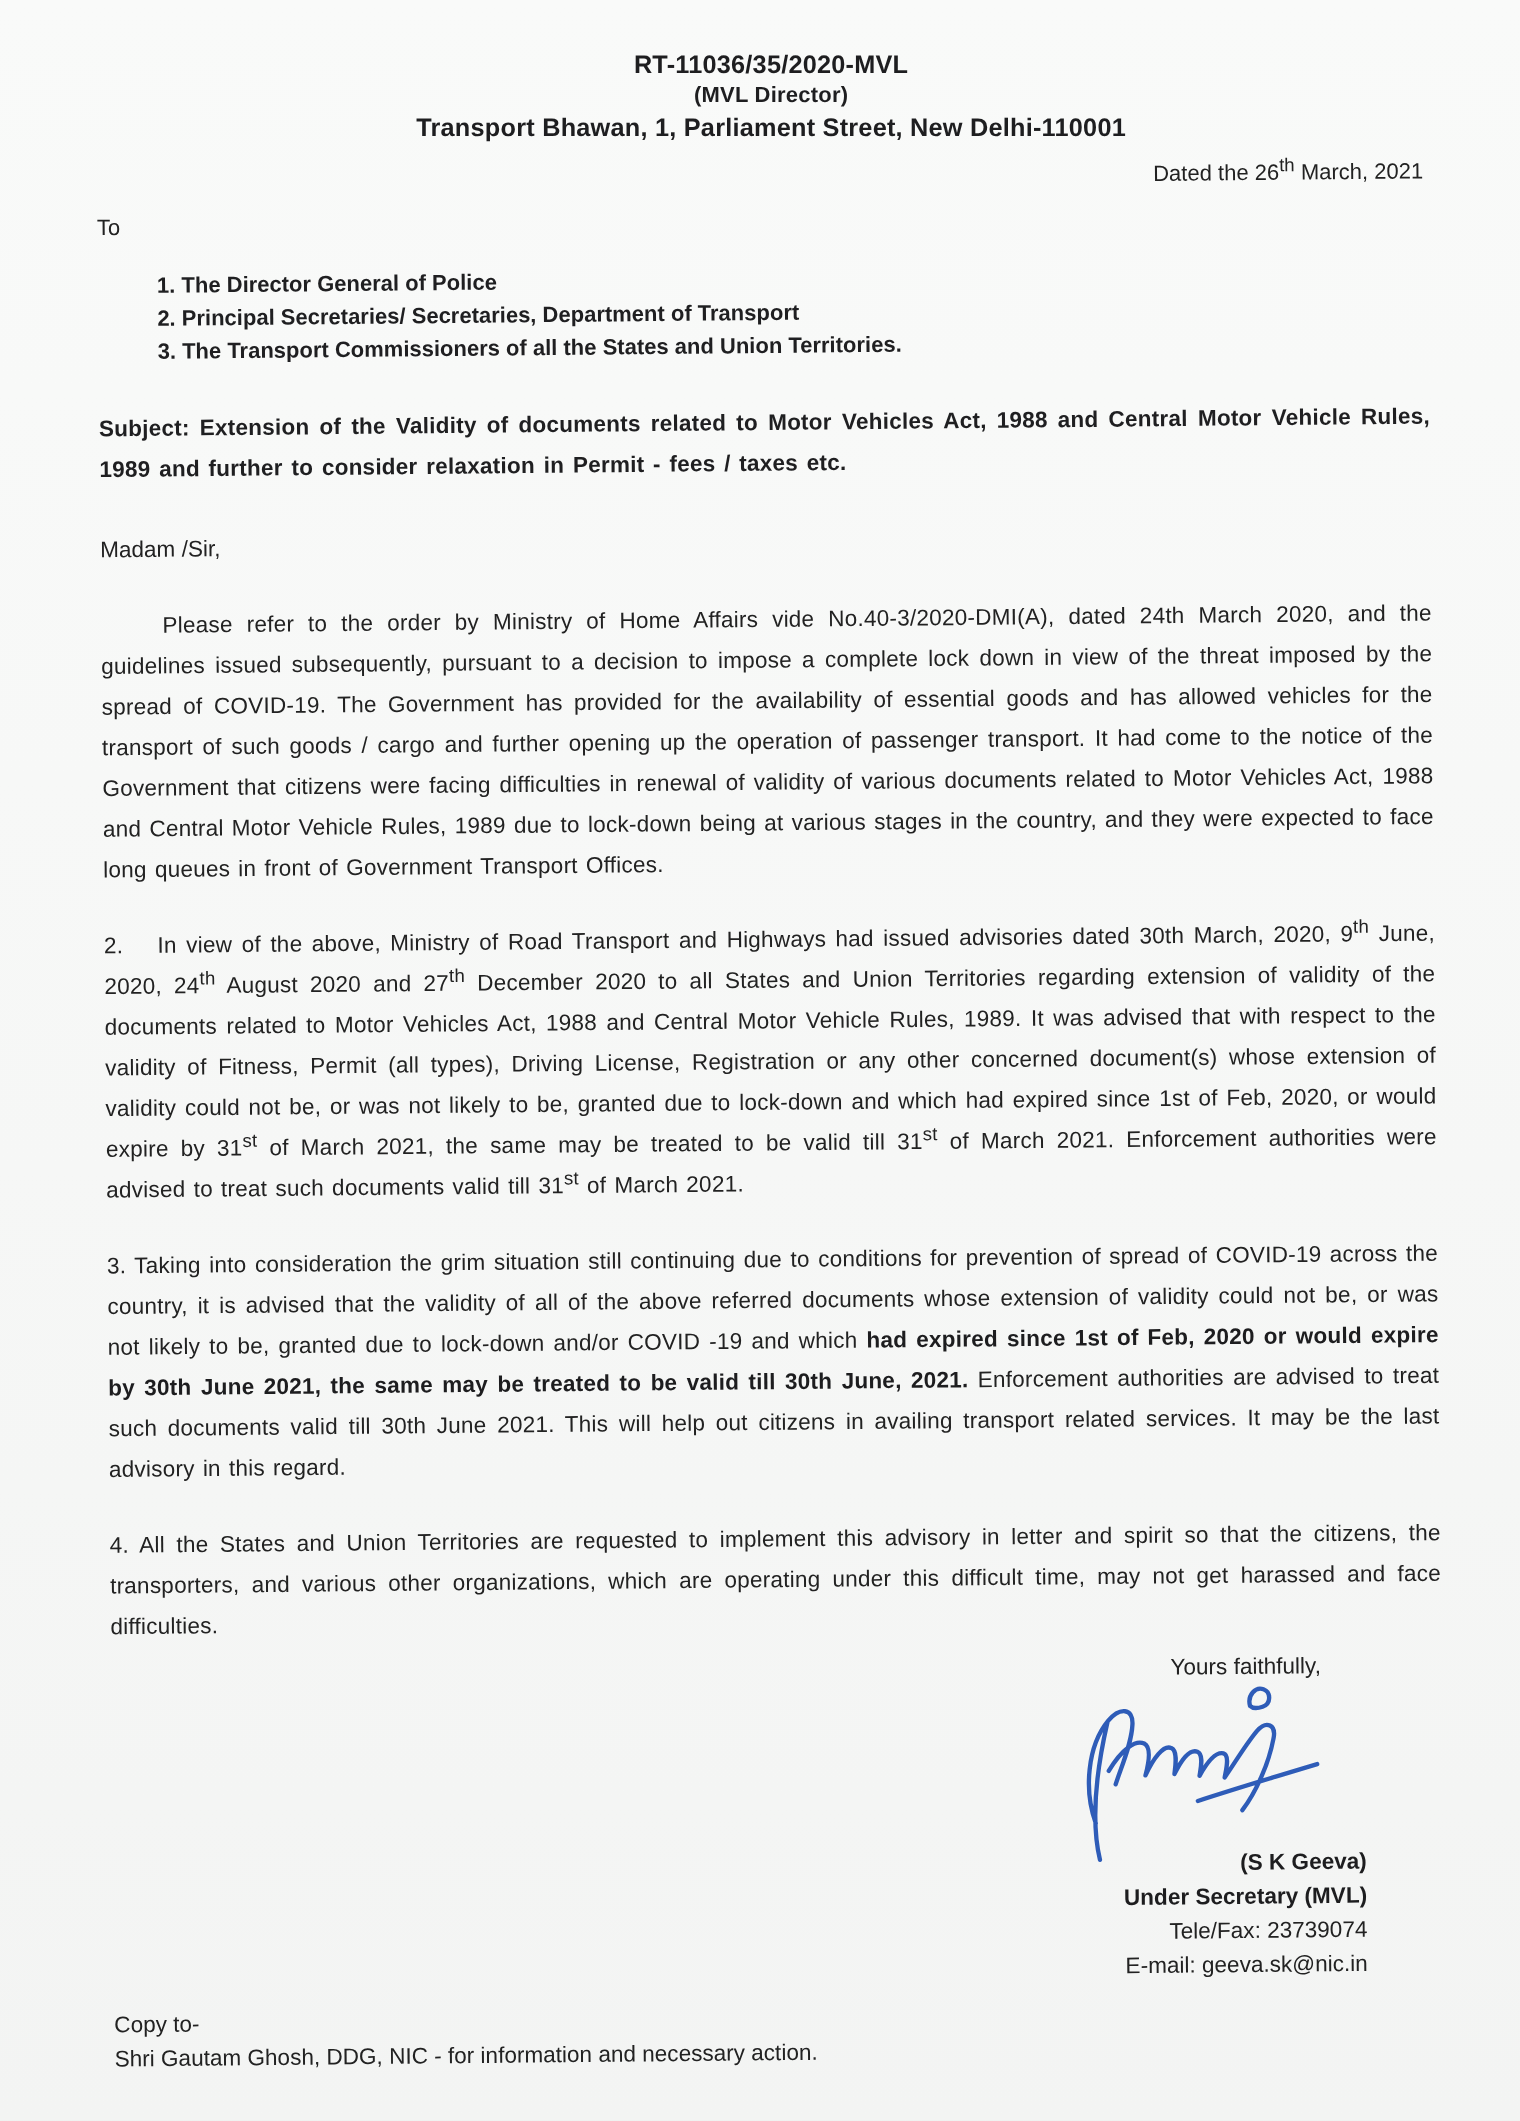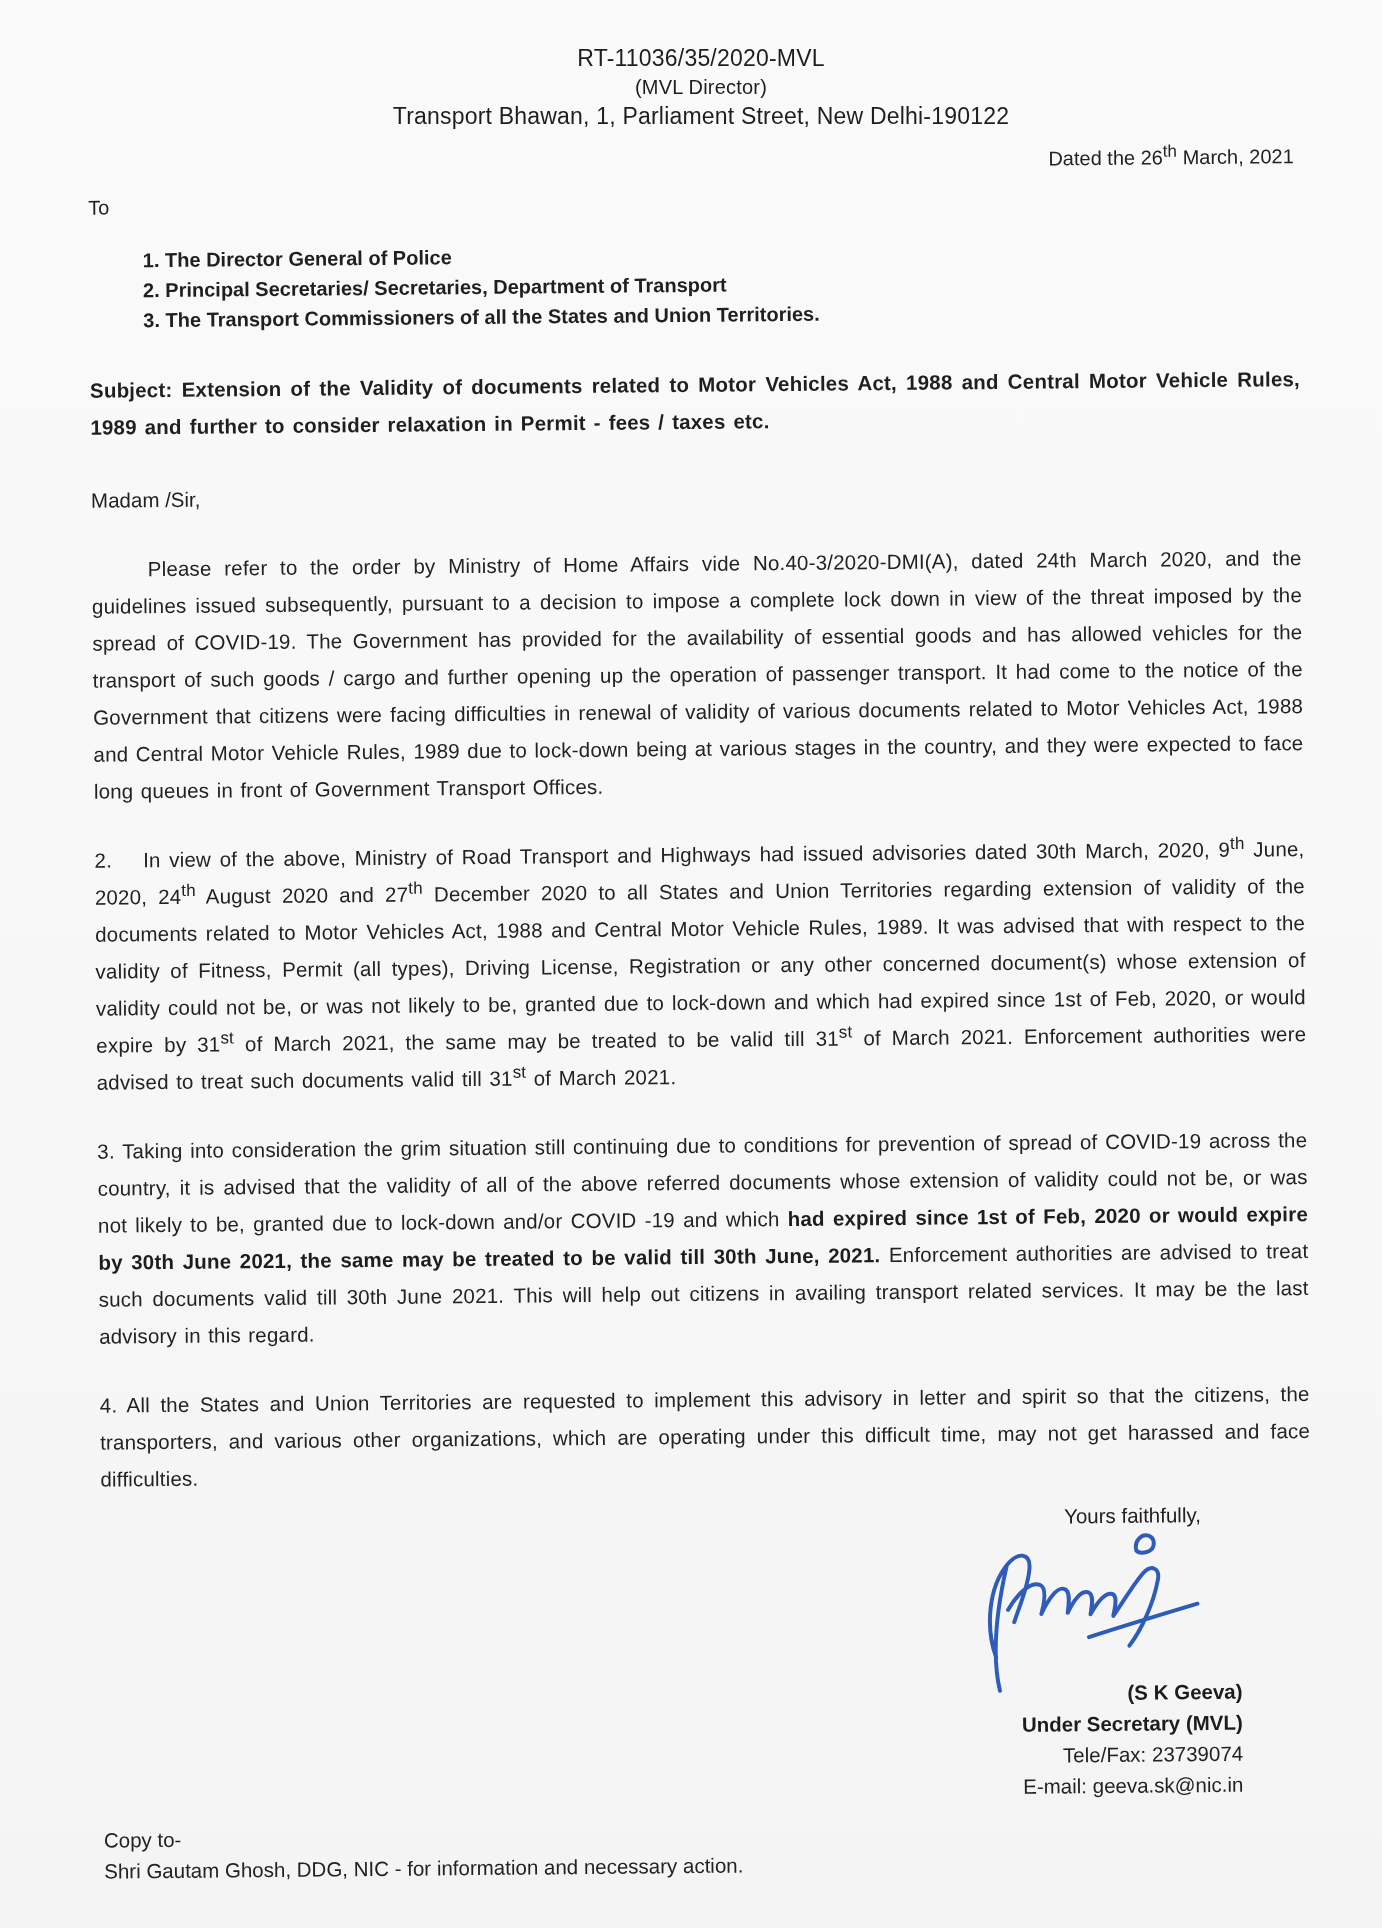--- a/index.html
+++ b/index.html
@@ -13,21 +13,21 @@
   .page{
     position:relative;
     width:1382px;height:1928px;
     box-sizing:border-box;
     padding:44px 76px 0 96px;
     background:linear-gradient(180deg,#f9faf9 0%,#f6f7f6 55%,#f3f4f3 100%);
     overflow:hidden;
   }
   .letterhead{
     text-align:center;
-    font-weight:normal;
+    font-weight:bold;
     font-size:23px;
     line-height:29px;
     letter-spacing:.2px;
     color:#1e1e20;
   }
   .letterhead .section{font-size:20px;}
   .skew{transform:rotate(-0.55deg);transform-origin:40% 50%;}
   .date-line{
     text-align:right;
     margin-top:18px;
@@ -85,21 +85,21 @@
   }
 </style>
 </head>
 <body>
 
 <div class="page">
 
   <header class="letterhead">
     <div>RT-11036/35/2020-MVL</div>
     <div class="section">(MVL Director)</div>
-    <div>Transport Bhawan, 1, Parliament Street, New Delhi-190122</div>
+    <div>Transport Bhawan, 1, Parliament Street, New Delhi-110001</div>
   </header>
 
   <div class="skew">
 
     <div class="date-line"><span>Dated the 26</span><sup>th</sup><span> March, 2021</span></div>
 
     <div class="to">To</div>
 
     <div class="recipients">
       <div>1. The Director General of Police</div>

